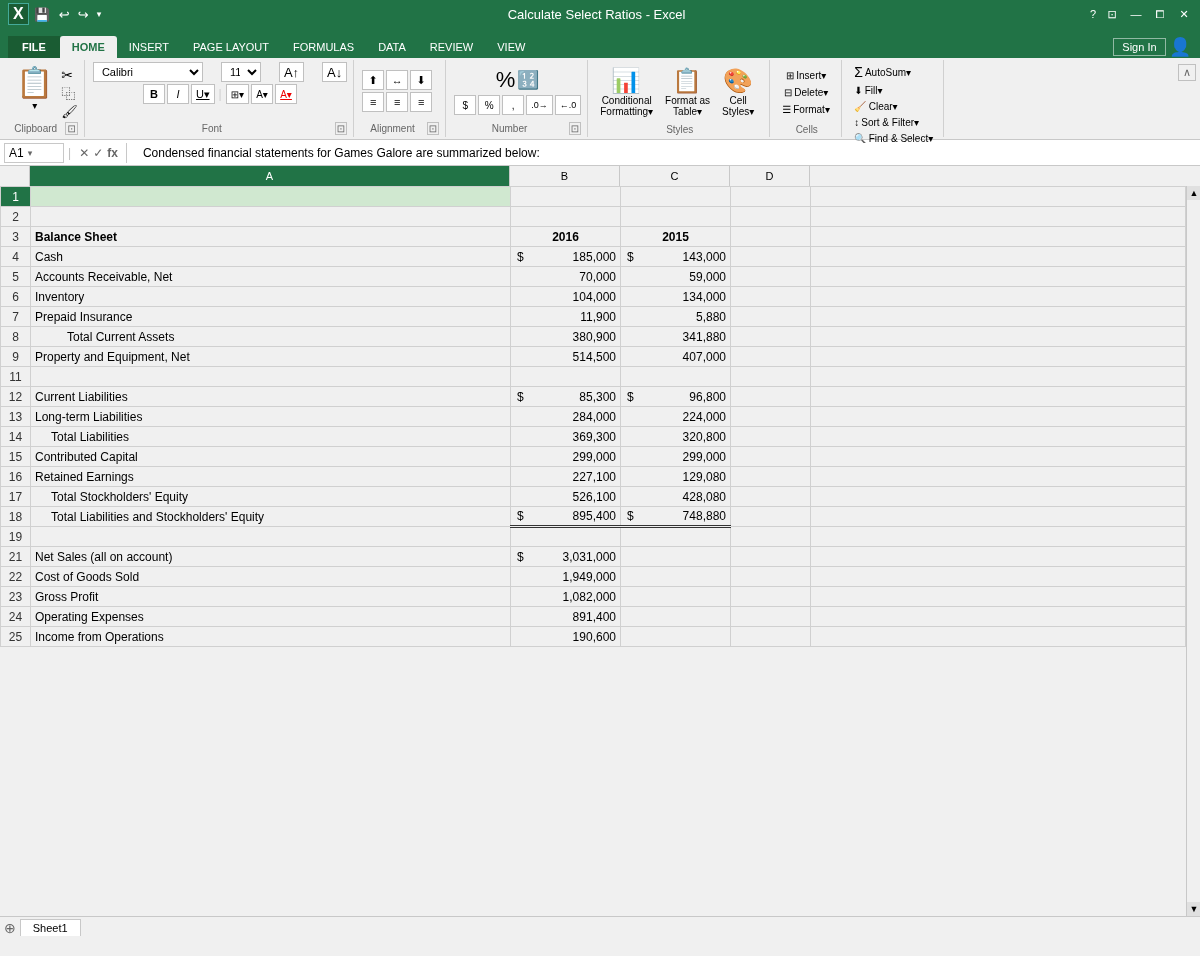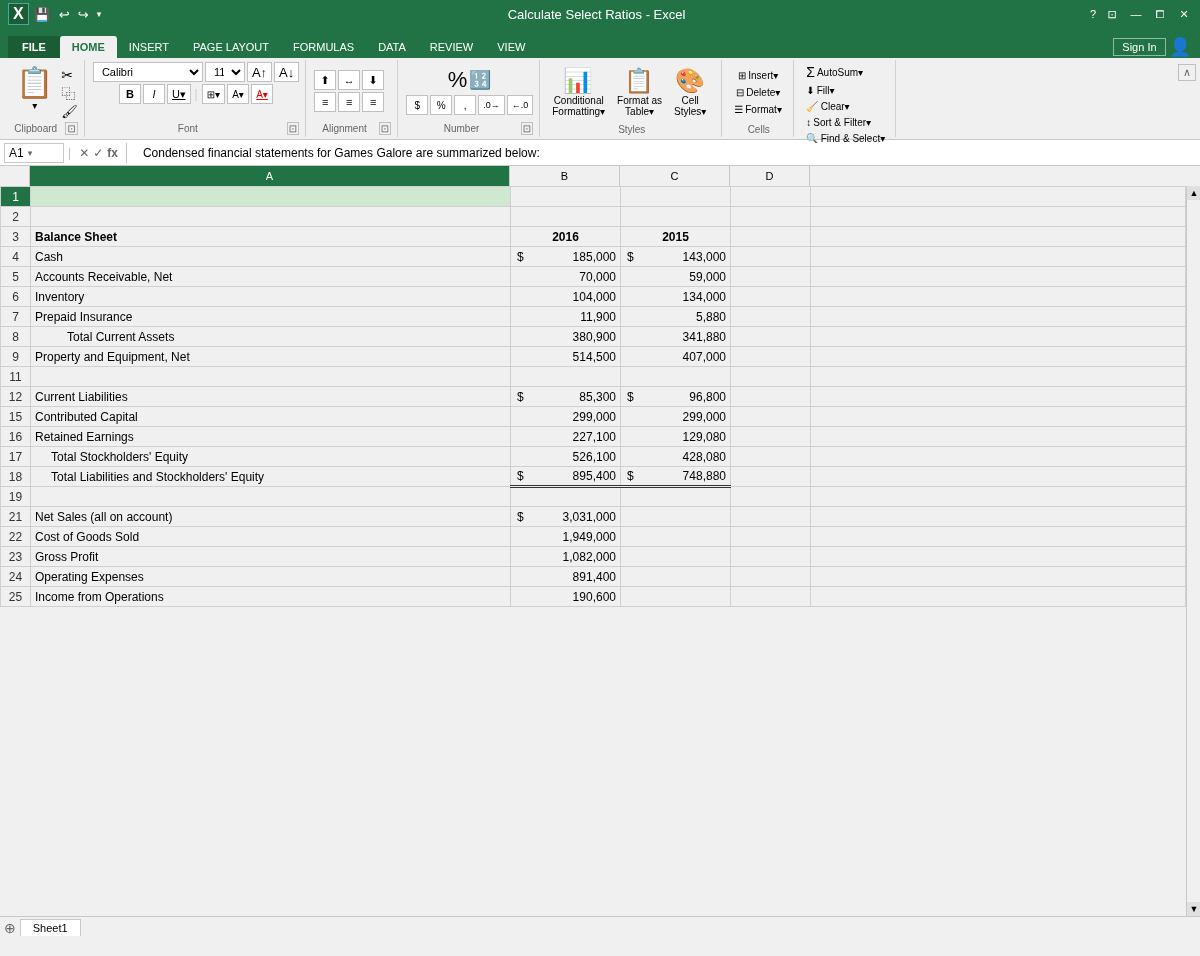--- a/index.html
+++ b/index.html
@@ -234,21 +234,21 @@
       </div>
     </div>
     <div class="ribbon-group-label">
       <span class="ribbon-group-label-text">Clipboard</span>
       <span style="font-size:10px; cursor:pointer; border:1px solid #c0c0c0; padding:0 1px;">⊡</span>
     </div>
   </div>
 
   <div class="ribbon-group" style="min-width:200px;">
     <div class="ribbon-group-content" style="flex-direction:column; gap:2px;">
-      <div style="display:flex; gap:2px; align-items:center;">
+      <div style="display:flex; gap:18px; align-items:center;">
         <select class="font-select">
           <option>Calibri</option>
         </select>
         <select class="size-select">
           <option>11</option>
         </select>
         <button class="font-btn" style="font-size:13px;">A↑</button>
         <button class="font-btn" style="font-size:13px;">A↓</button>
       </div>
       <div style="display:flex; gap:2px; align-items:center;">
@@ -505,21 +505,37 @@
           <td style="text-align:right;">
             <span style="float:left; padding-left:2px;">$</span>85,300
           </td>
           <td style="text-align:right;">
             <span style="float:left; padding-left:2px;">$</span>96,800
           </td>
           <td></td>
           <td></td>
         </tr>
 
-
+        <tr>
+          <td class="row-num">13</td>
+          <td>Long-term Liabilities</td>
+          <td style="text-align:right;">284,000</td>
+          <td style="text-align:right;">224,000</td>
+          <td></td>
+          <td></td>
+        </tr>
+
+        <tr>
+          <td class="row-num">14</td>
+          <td style="padding-left:20px;">Total Liabilities</td>
+          <td style="text-align:right; border-top:1px solid #888;">369,300</td>
+          <td style="text-align:right; border-top:1px solid #888;">320,800</td>
+          <td></td>
+          <td></td>
+        </tr>
 
         <tr>
           <td class="row-num">15</td>
           <td>Contributed Capital</td>
           <td style="text-align:right;">299,000</td>
           <td style="text-align:right;">299,000</td>
           <td></td>
           <td></td>
         </tr>
 

